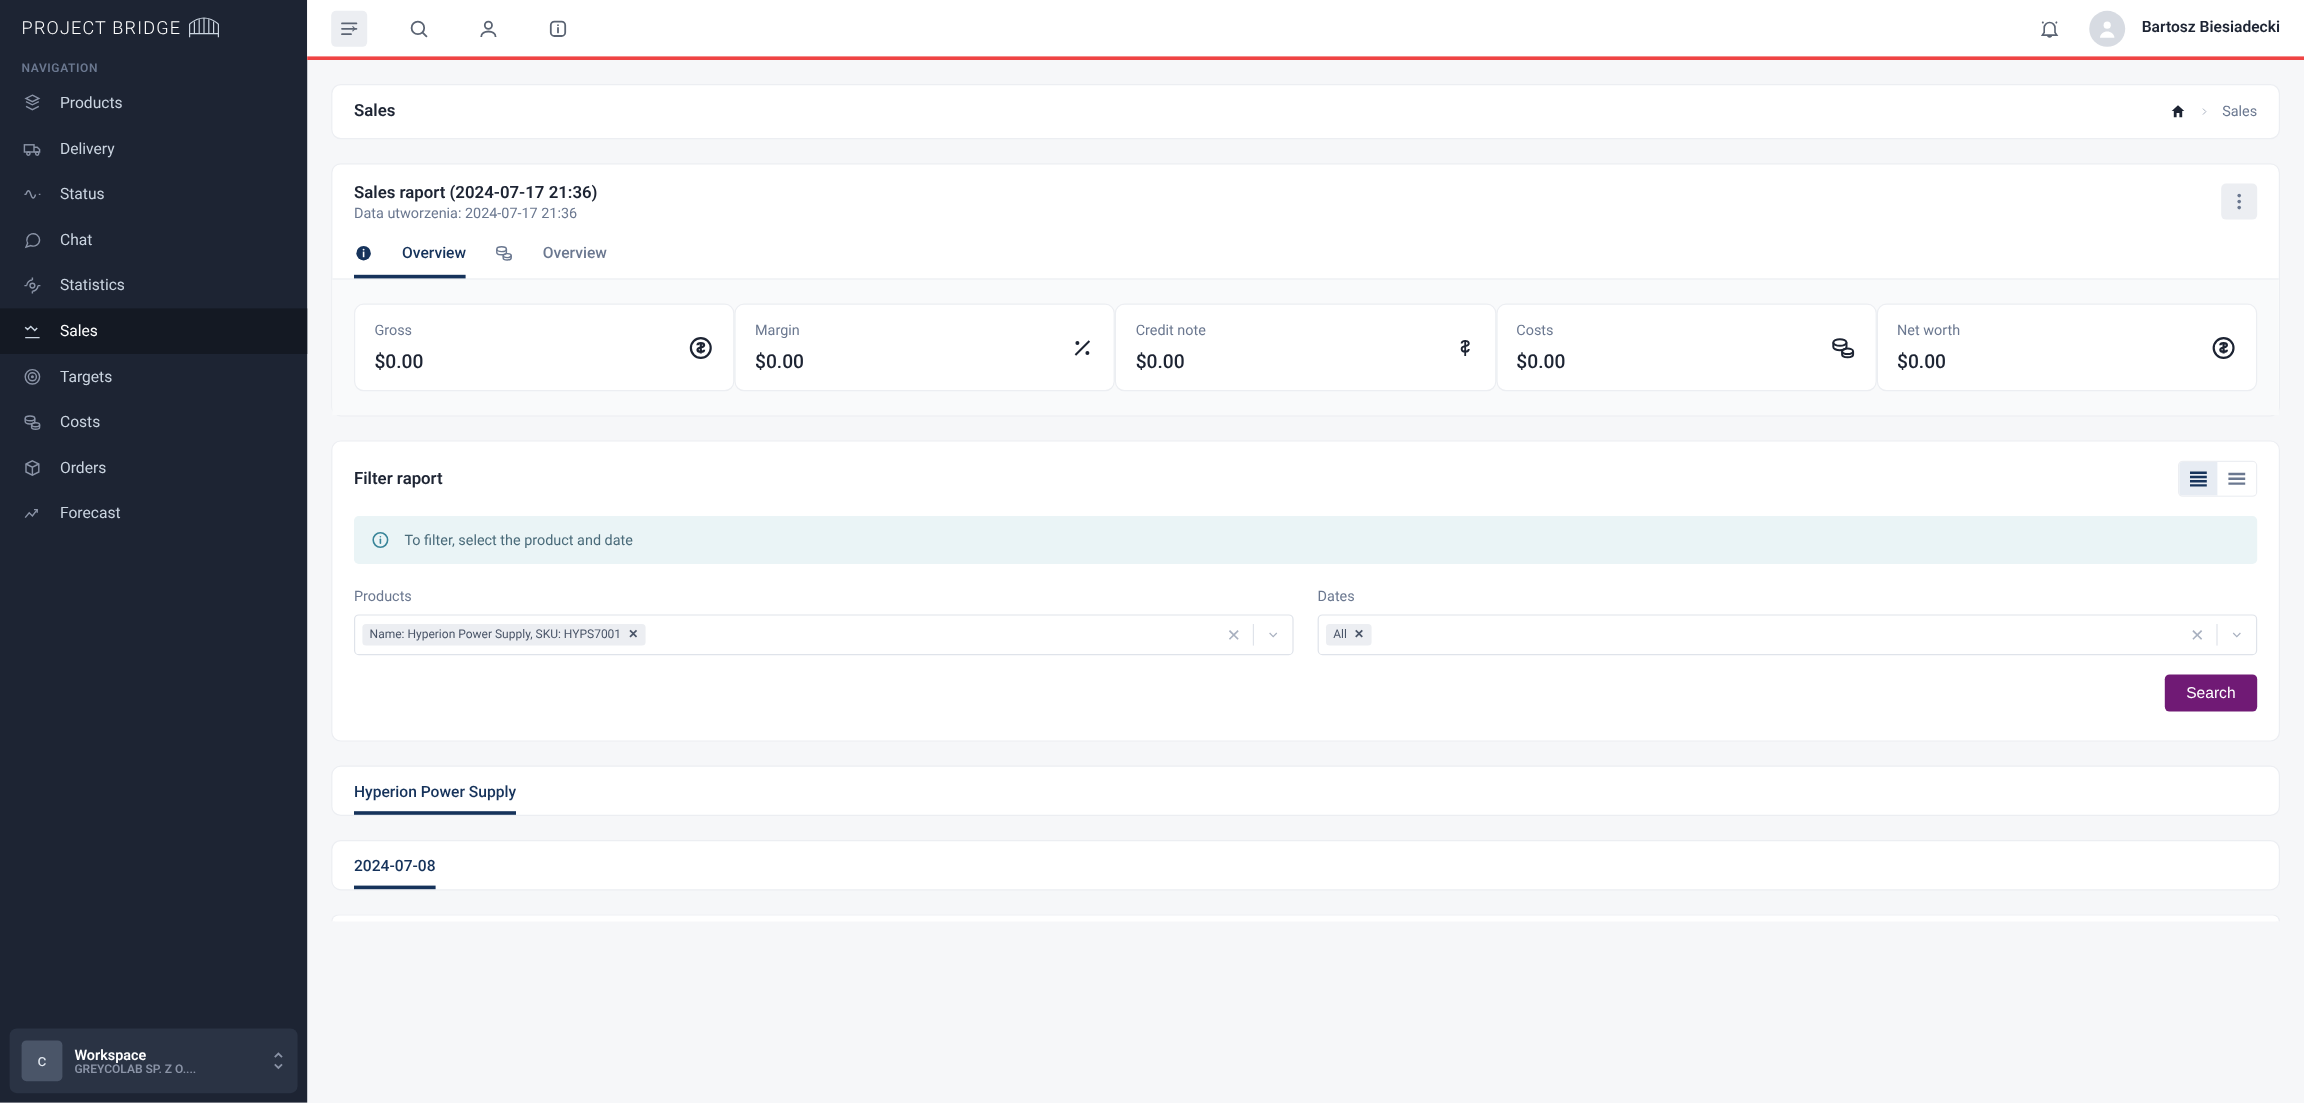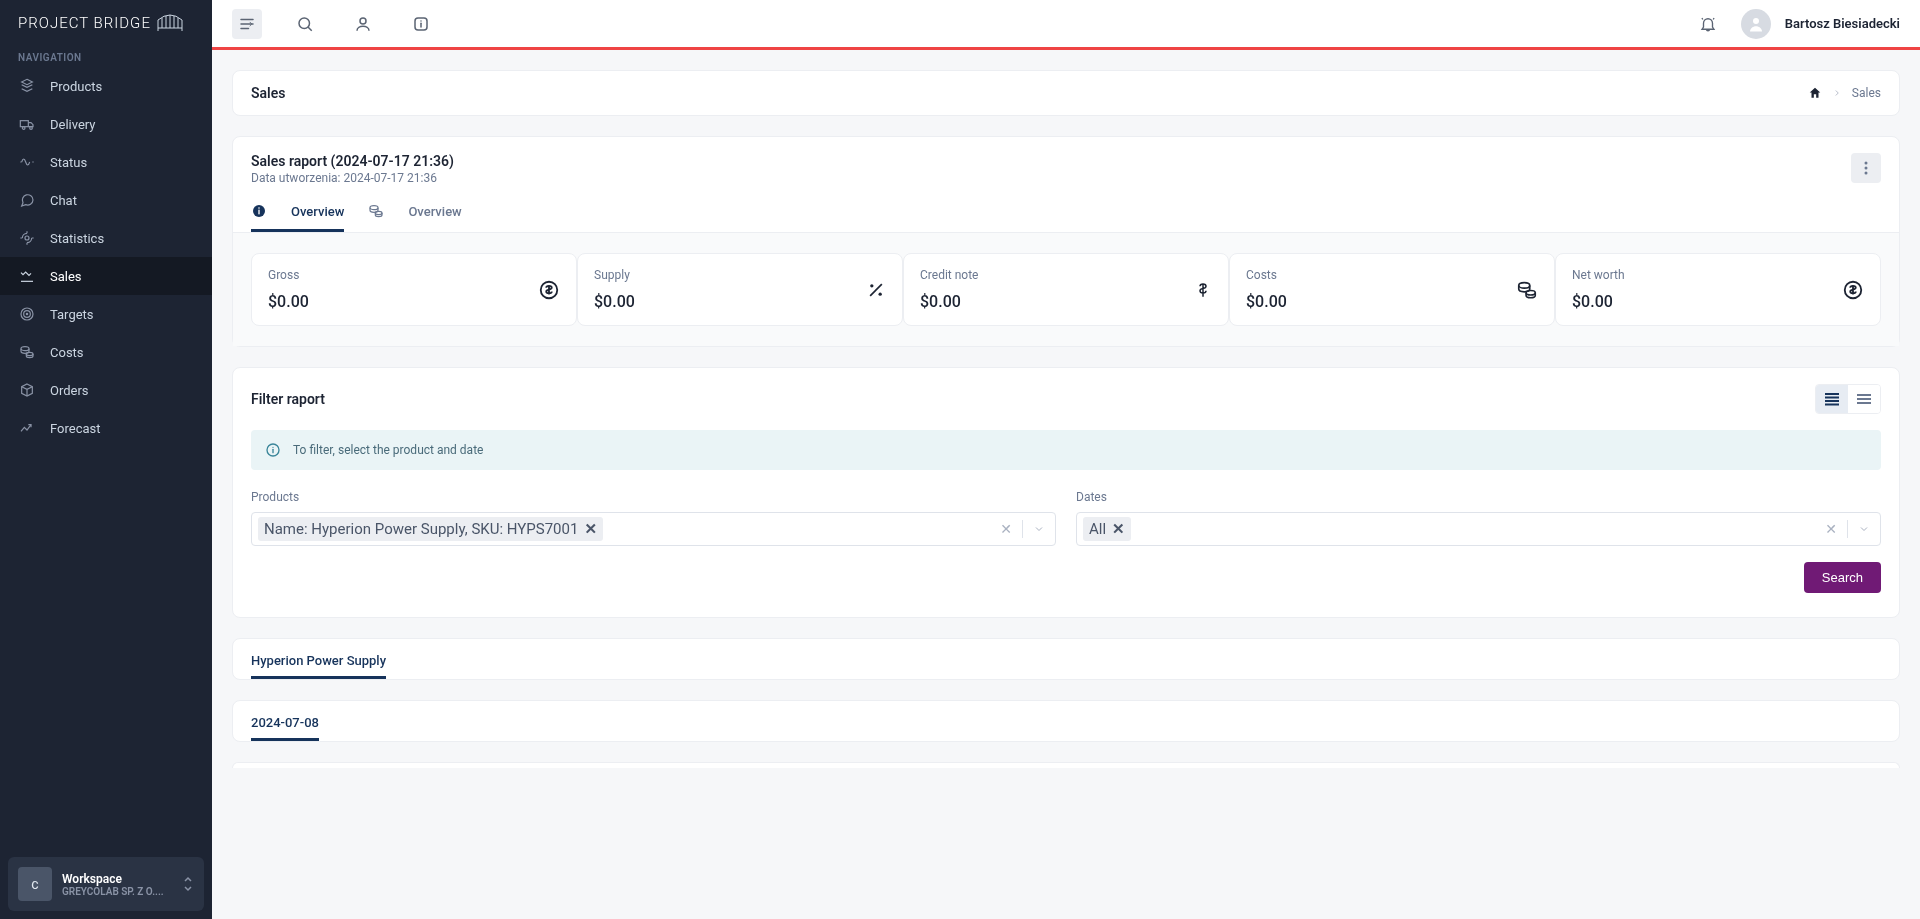--- a/index.html
+++ b/index.html
@@ -7,21 +7,21 @@
     font-family: -apple-system, BlinkMacSystemFont, "Segoe UI", Roboto, Helvetica, Arial, sans-serif;
     background: #f6f7f9;
     color: #1d2433;
     font-size: 14px;
     overflow-x: hidden;
   }
   .app { display: flex; min-height: 100vh; }
 
   
   .sidebar {
-    width: 212px;
+    width: 256px;
     background: #1d2433;
     color: #cbd5e1;
     display: flex;
     flex-direction: column;
     flex-shrink: 0;
   }
   .sidebar-logo {
     display: flex;
     align-items: center;
     gap: 6px;
@@ -212,21 +212,21 @@
   .field-label { font-size: 12px; color: #6b7890; margin-bottom: 8px; }
   .select-wrap {
     border: 1px solid #dfe3ea; border-radius: 4px;
     min-height: 34px;
     display: flex; align-items: center; padding: 3px 6px;
     gap: 6px;
   }
   .select-body { flex: 1; display: flex; flex-wrap: wrap; gap: 4px; }
   .select-chip {
     background: #eceef2; border-radius: 3px;
-    padding: 3px 6px; font-size: 15px; color: #4a5568;
+    padding: 3px 6px; font-size: 10px; color: #4a5568;
     display: inline-flex; align-items: center; gap: 6px;
   }
   .select-chip .chip-x { font-weight: 700; cursor: pointer; color: #4a5568; }
   .select-controls {
     display: flex; align-items: center; gap: 6px; color: #a9b1c0;
   }
   .select-sep { width: 1px; height: 18px; background: #dfe3ea; }
   .select-clear, .select-caret { cursor: pointer; padding: 0 4px; }
 
   .filter-actions { display: flex; justify-content: flex-end; }
@@ -494,21 +494,21 @@
               </div>
               <div class="stat-icon">
                 <svg width="22" height="22" viewBox="0 0 24 24" stroke="currentColor" stroke-width="2" fill="none">
                   <circle cx="12" cy="12" r="9"></circle>
                   <path d="M12 7v10M9 9.5c0-1 1-2 3-2s3 1 3 2-1 1.5-3 2-3 1-3 2 1 2 3 2 3-1 3-2"></path>
                 </svg>
               </div>
             </div>
             <div class="stat-card">
               <div>
-                <div class="stat-label">Supply</div>
+                <div class="stat-label">Margin</div>
                 <div class="stat-value">$0.00</div>
               </div>
               <div class="stat-icon">
                 <svg width="20" height="20" viewBox="0 0 24 24" stroke="currentColor" stroke-width="2" fill="none">
                   <line x1="5" y1="19" x2="19" y2="5"></line>
                   <circle cx="7" cy="7" r="2" fill="currentColor" stroke="none"></circle>
                   <circle cx="17" cy="17" r="2" fill="currentColor" stroke="none"></circle>
                 </svg>
               </div>
             </div>

